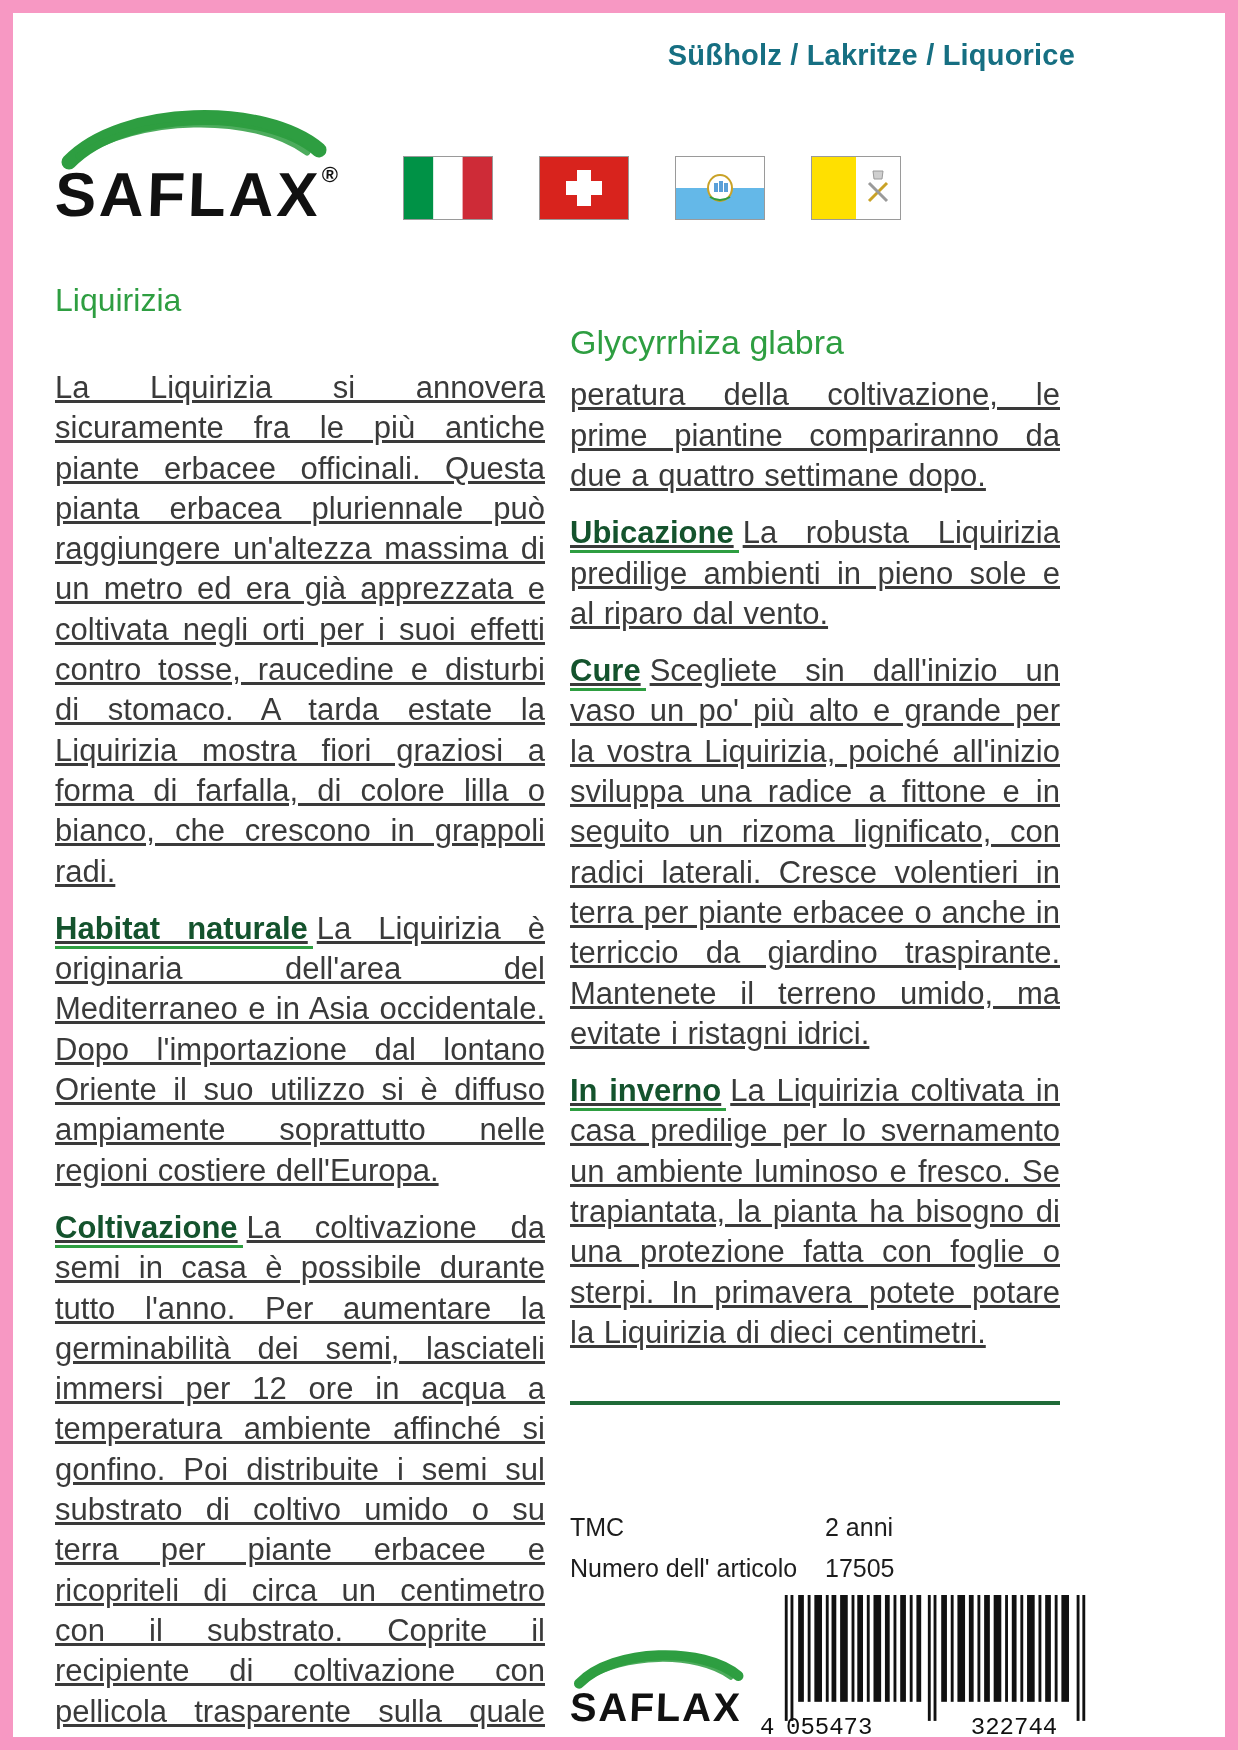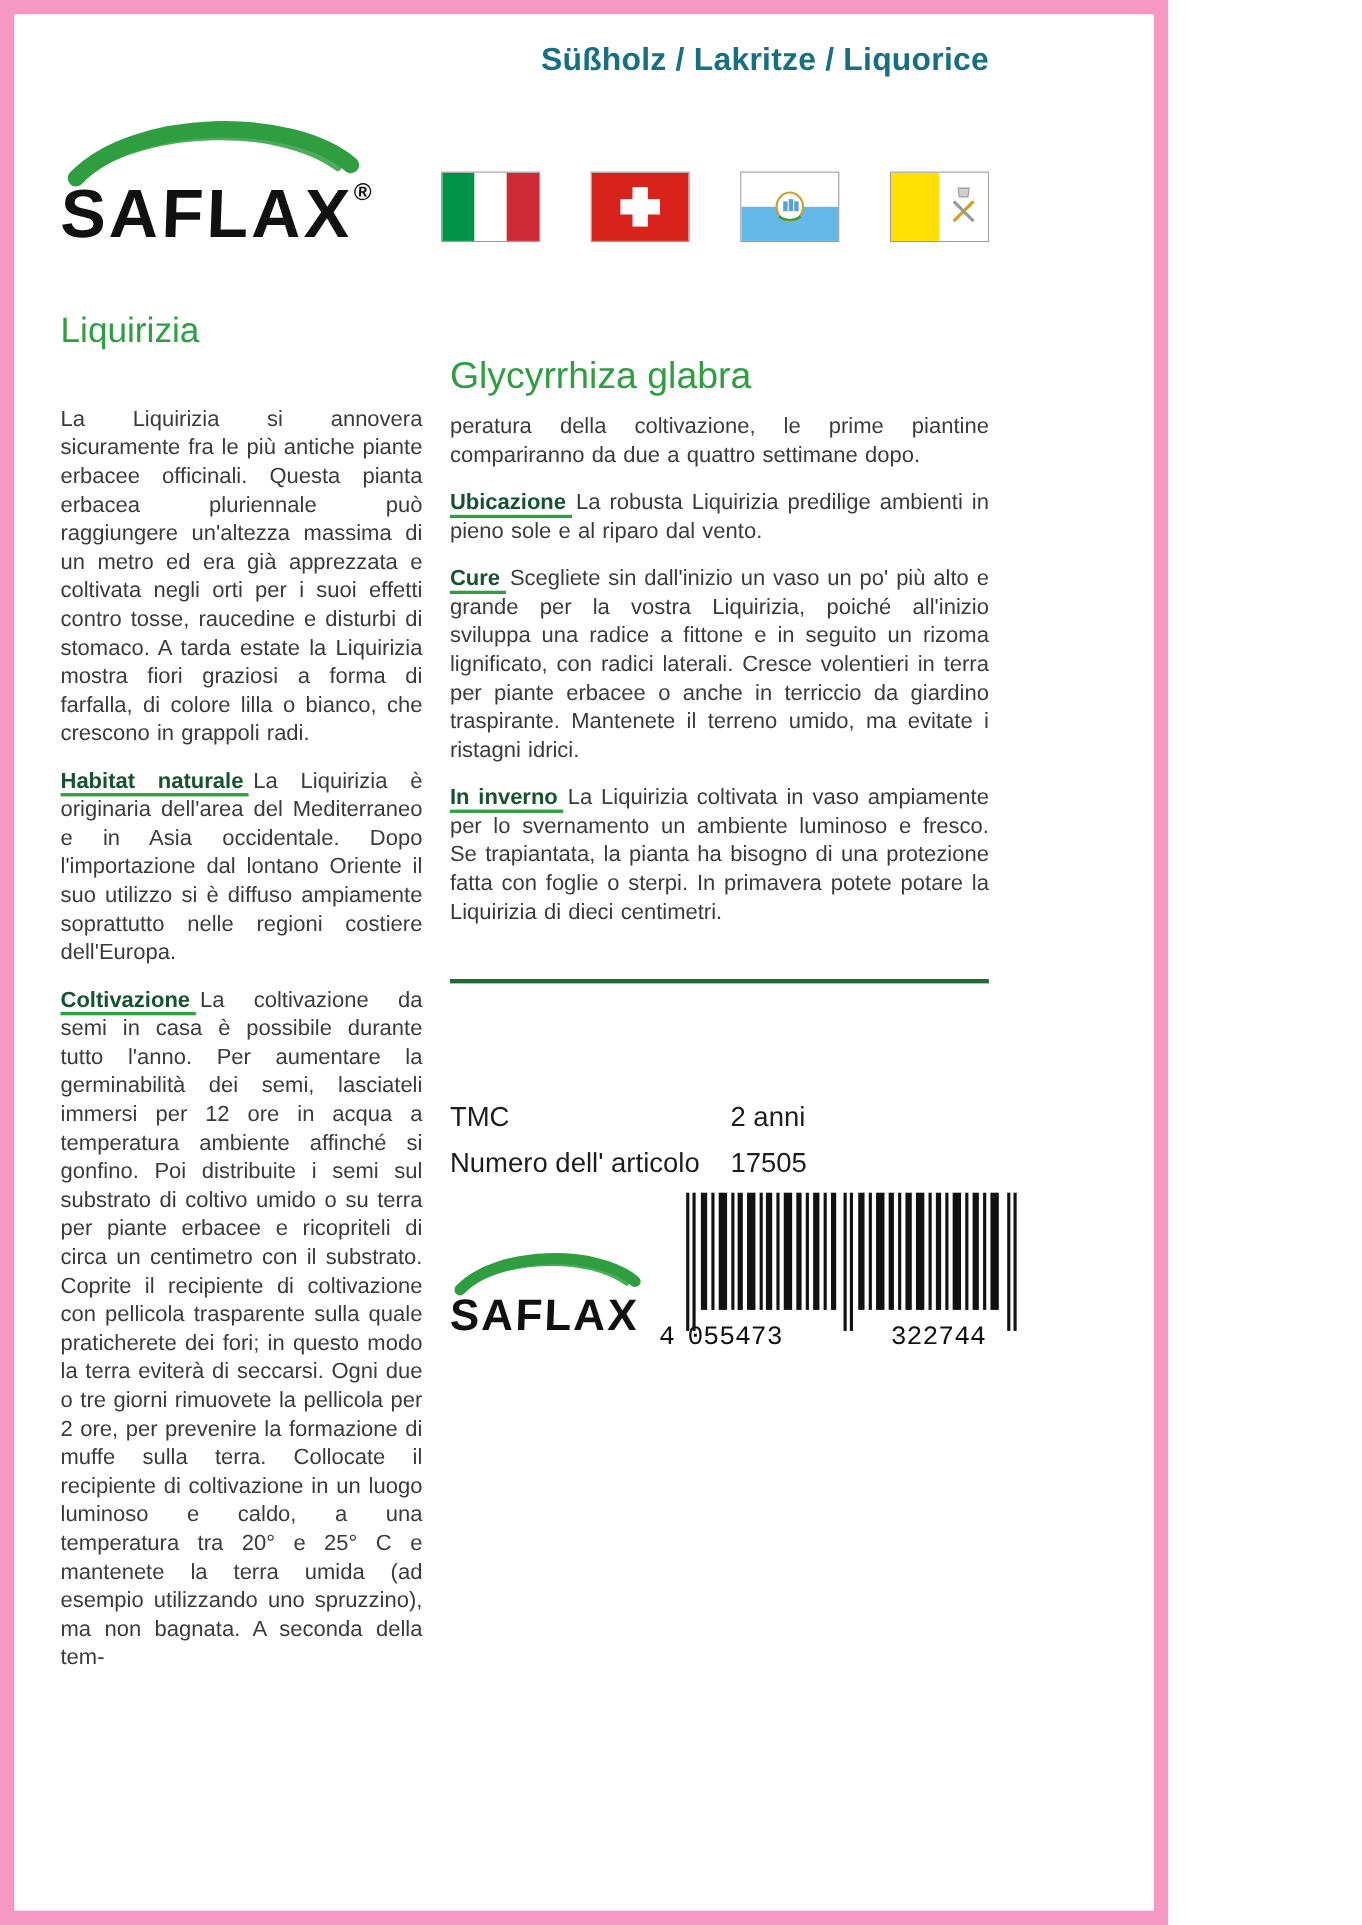--- a/index.html
+++ b/index.html
@@ -1,17 +1,17 @@
 <!DOCTYPE html>
 <html><head>
 <meta charset="utf-8">
 <style>
   html,body { margin:0; padding:0; background:#ffffff; font-family:"Liberation Sans", sans-serif; }
   .frame {
-    width:1062px; height:1750px; box-sizing:border-box;
+    width:1238px; height:1750px; box-sizing:border-box;
     border:13px solid #f798c3; background:#ffffff; overflow:hidden; position:relative;
   }
   .content { padding:26px 150px 20px 42px; }
 
   
   .header-title {
     text-align:right; color:#166f82; font-weight:bold; font-size:29px; letter-spacing:0.2px;
   }
   .logo-row { display:flex; align-items:flex-end; margin-top:2px; height:152px; }
   .saflax-logo { position:relative; width:318px; }
@@ -24,22 +24,22 @@
   .flags { display:flex; gap:46px; margin-left:30px; margin-bottom:6px; }
   .flag { width:88px; height:62px; border:1px solid #9a9a9a; display:block; box-sizing:content-box; }
 
   
   .columns { display:flex; gap:25px; margin-top:58px; }
   .col { width:490px; }
   h1.title { color:#2e9e41; font-size:32px; font-weight:normal; margin:0 0 52px 0; line-height:1; }
   .botanical { color:#2e9e41; font-size:34px; text-align:left; margin:40px 0 14px 0; line-height:1.1; }
 
   .para {
-    margin:0 0 17px 0; text-align:justify; font-size:20px; line-height:1.3;
-    color:#3a3a3a; word-spacing:1px;
+    margin:0 0 17px 0; text-align:justify; font-size:31px; line-height:1.3;
+    color:#3a3a3a; word-spacing:1px;text-decoration:underline;
   }
   .sec-head {
     color:#14532d; font-weight:bold; border-bottom:3px solid #2e9e41;
     padding-right:5px; margin-right:4px;
   }
 
   
   .rule { height:4px; background:#1f6b38; margin:48px 0 0 0; }
   .details { margin-top:108px; font-size:25px; color:#1d1d1d; }
   .detail-row { display:flex; margin-bottom:12px; align-items:baseline; }
@@ -123,21 +123,21 @@
 
       <div class="col col-right">
         <div class="botanical">Glycyrrhiza glabra</div>
 
         <p class="para">peratura della coltivazione, le prime piantine compariranno da due a quattro settimane dopo.</p>
 
         <p class="para"><span class="sec-head">Ubicazione</span><span>La robusta Liquirizia predilige ambienti in pieno sole e al riparo dal vento.</span></p>
 
         <p class="para"><span class="sec-head">Cure</span><span>Scegliete sin dall'inizio un vaso un po' più alto e grande per la vostra Liquirizia, poiché all'inizio sviluppa una radice a fittone e in seguito un rizoma lignificato, con radici laterali. Cresce volentieri in terra per piante erbacee o anche in terriccio da giardino traspirante. Mantenete il terreno umido, ma evitate i ristagni idrici.</span></p>
 
-        <p class="para"><span class="sec-head">In inverno</span><span>La Liquirizia coltivata in vaso ampiamente per lo svernamento un ambiente luminoso e fresco. Se trapiantata, la pianta ha bisogno di una protezione fatta con foglie o sterpi. In primavera potete potare la Liquirizia di dieci centimetri.</span></p>
+        <p class="para"><span class="sec-head">In inverno</span><span>La Liquirizia coltivata in casa predilige per lo svernamento un ambiente luminoso e fresco. Se trapiantata, la pianta ha bisogno di una protezione fatta con foglie o sterpi. In primavera potete potare la Liquirizia di dieci centimetri.</span></p>
 
         <div class="rule"></div>
 
         <div class="details">
           <div class="detail-row">
             <span class="detail-label">TMC</span>
             <span class="detail-value">2 anni</span>
           </div>
           <div class="detail-row">
             <span class="detail-label">Numero dell' articolo</span>

